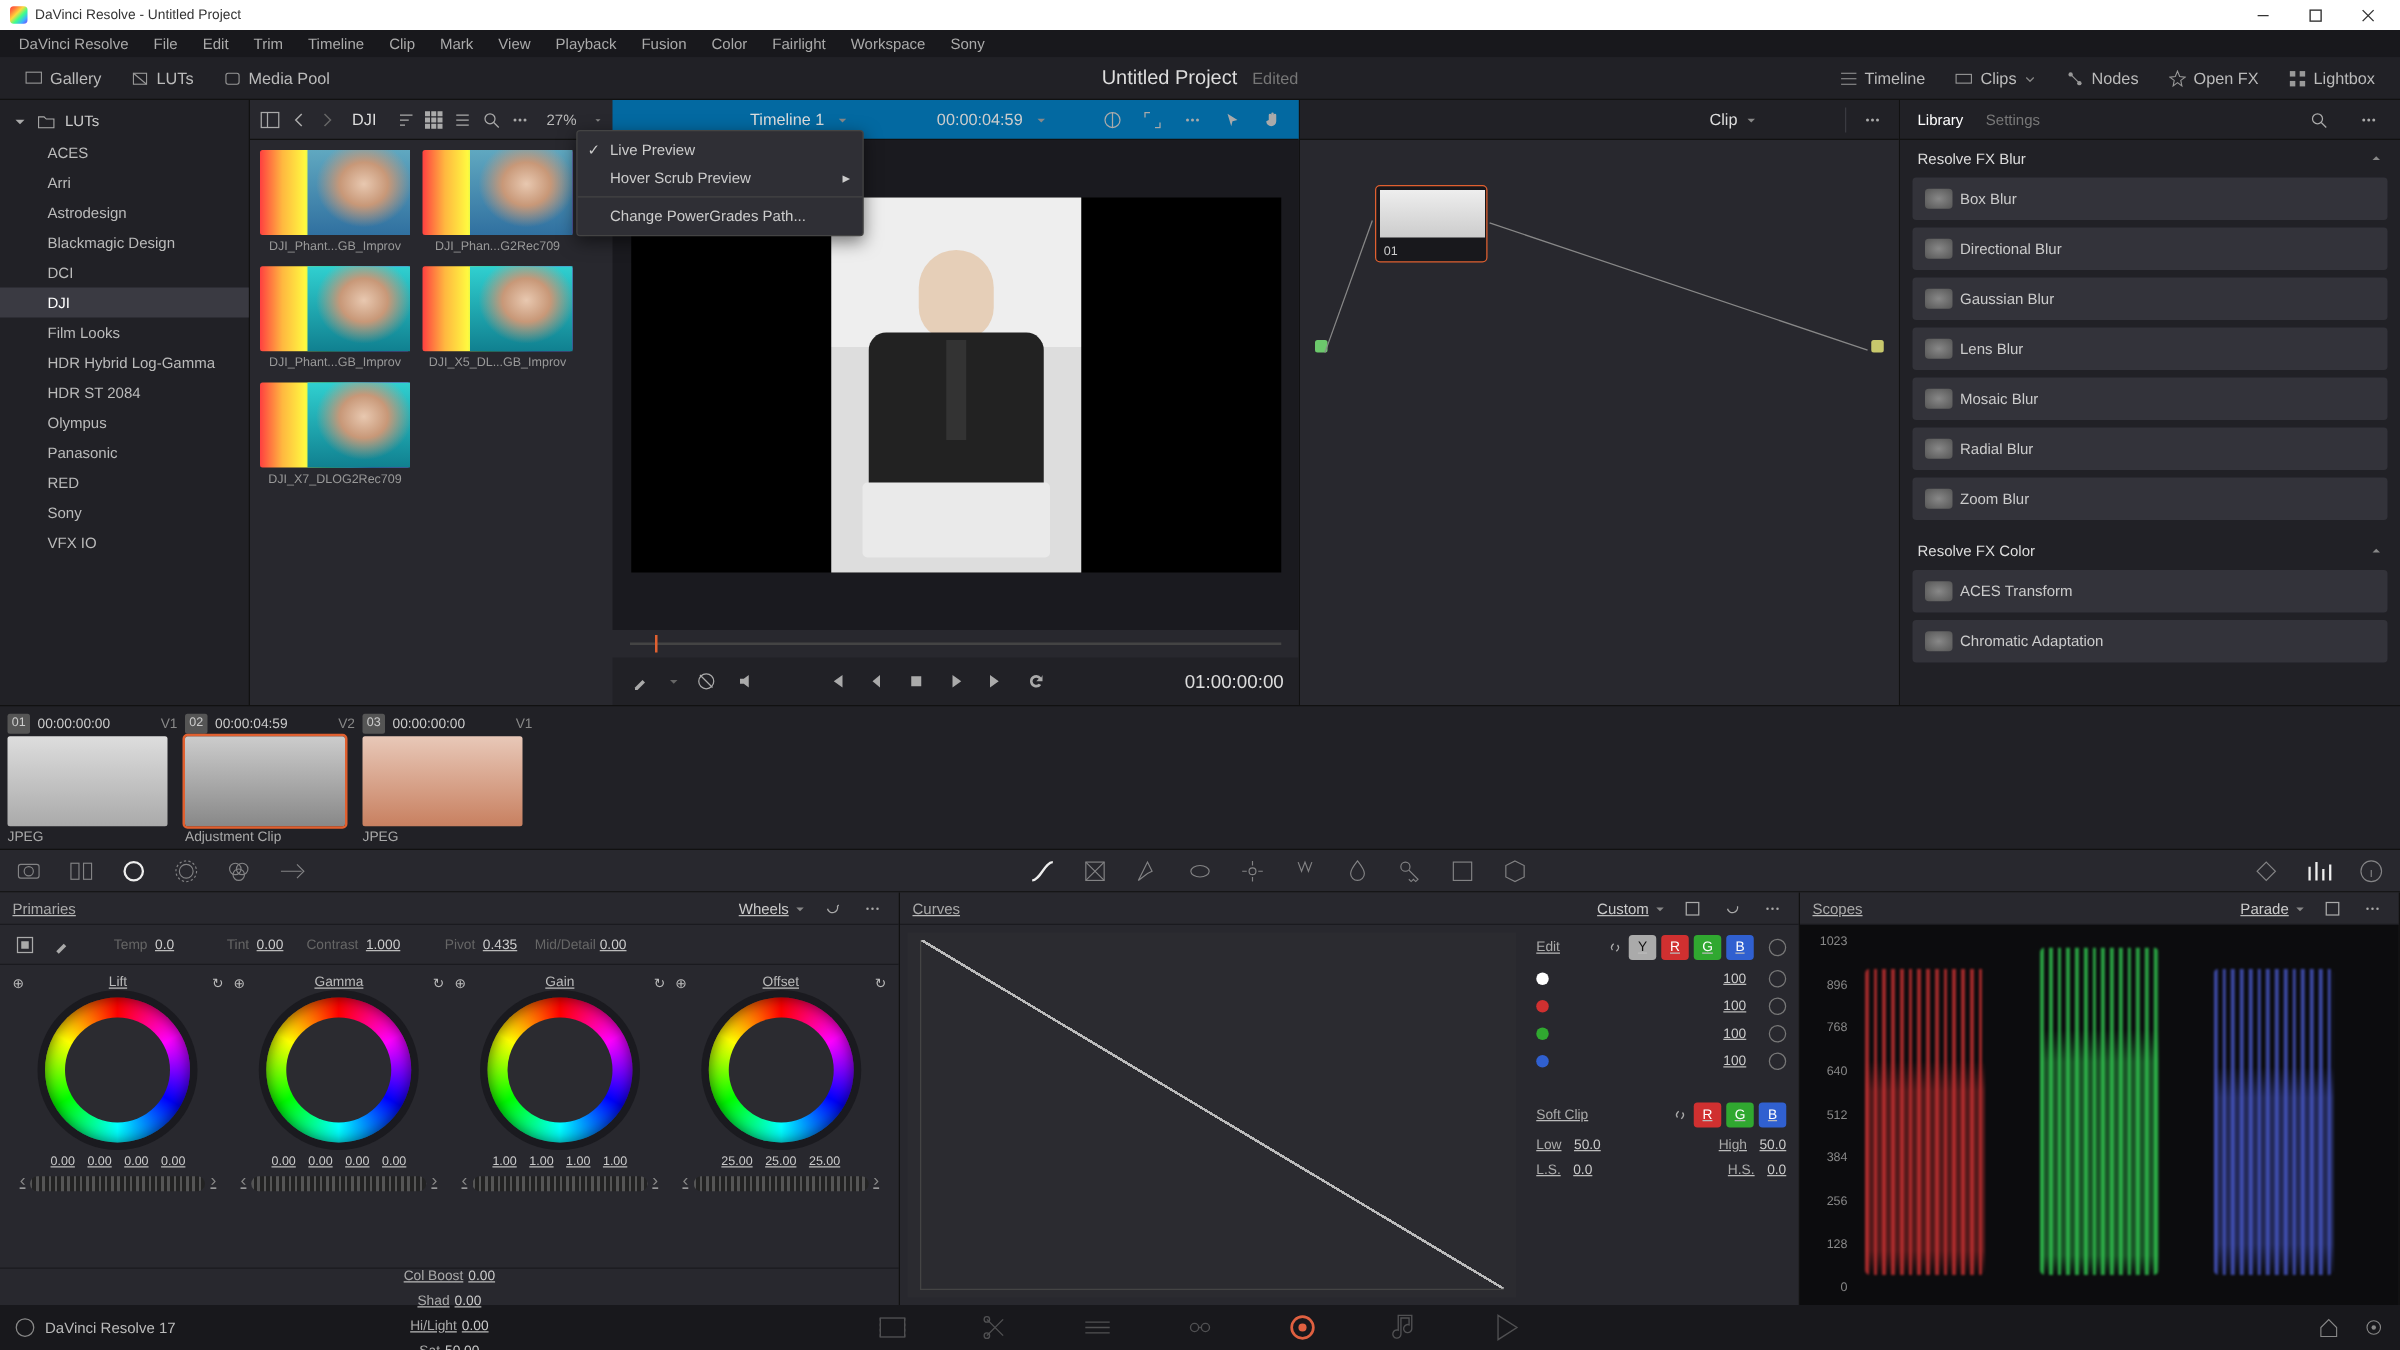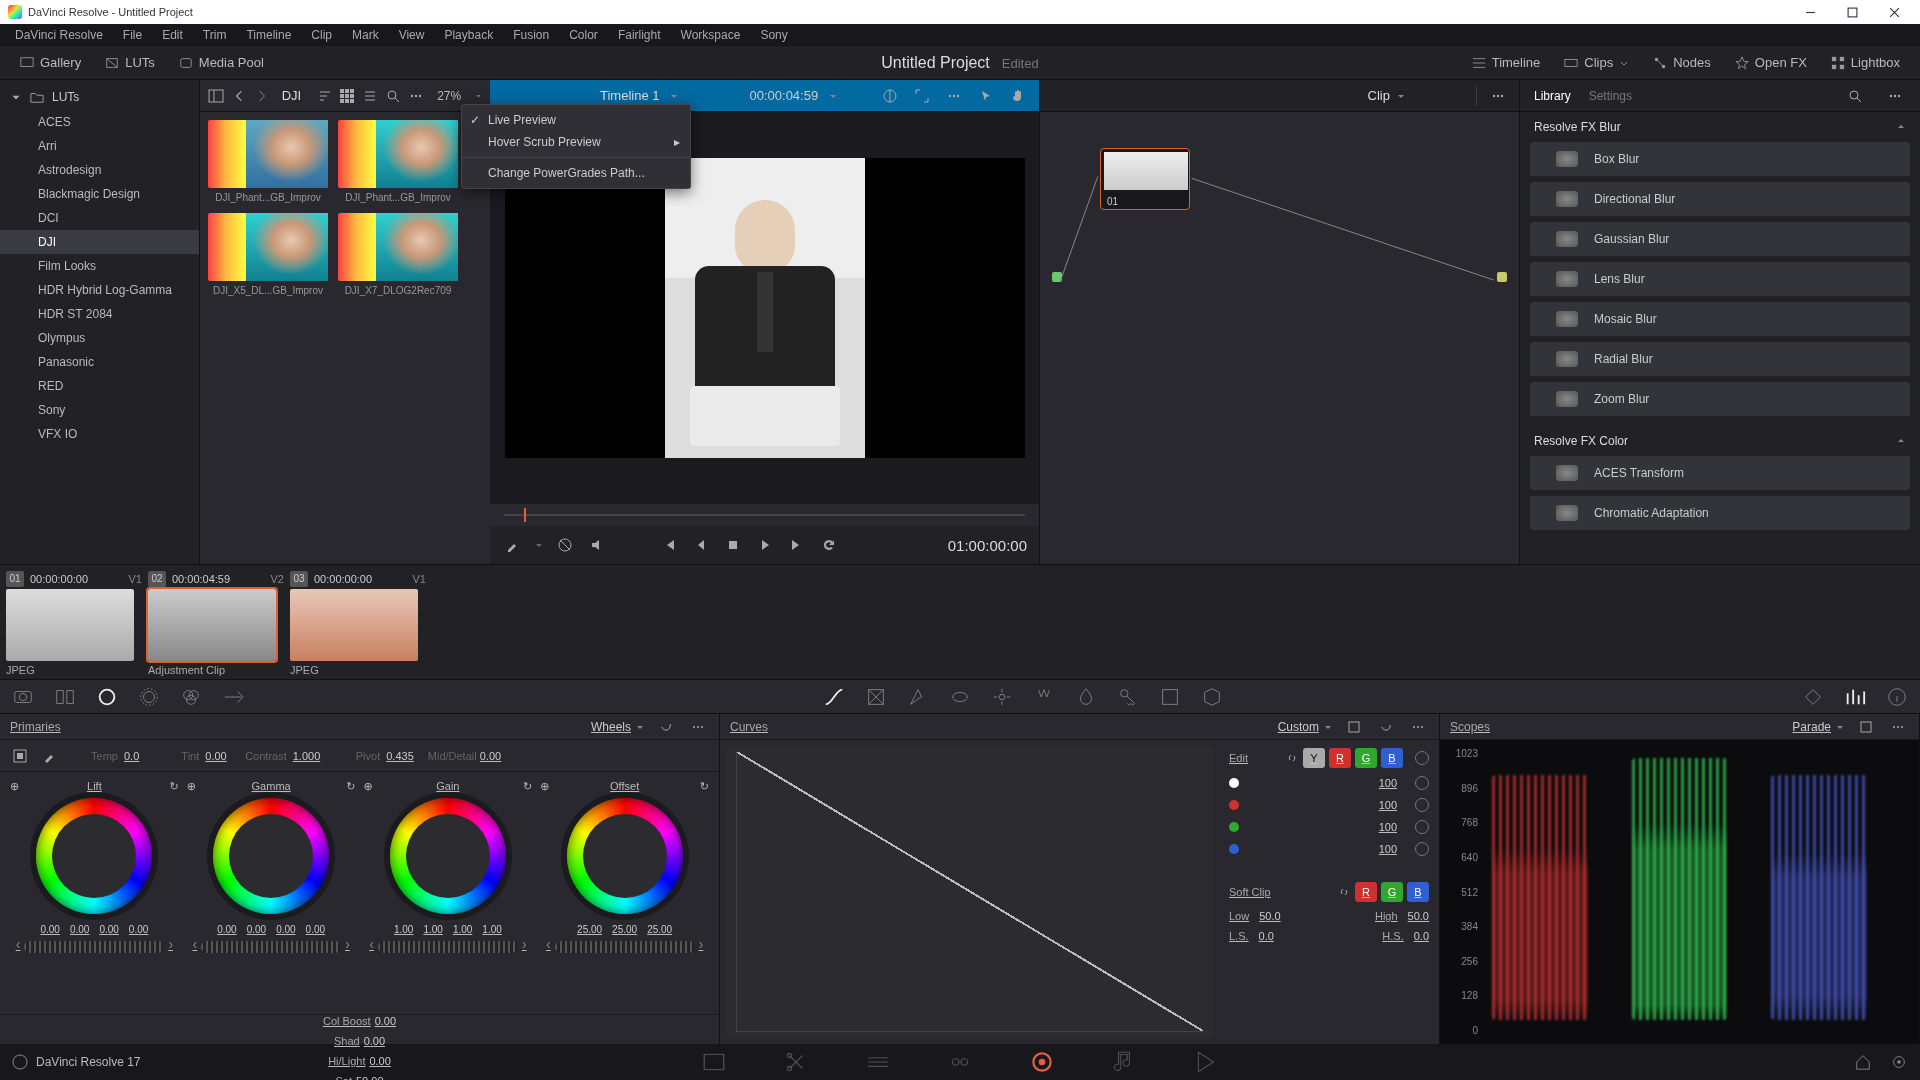--- a/index.html
+++ b/index.html
@@ -83,21 +83,21 @@
 .node-port { width: 10px; height: 10px; border-radius: 2px; background: #6cc86c; position: absolute; }
 .node-box { position: absolute; left: 60px; top: 36px; width: 90px; height: 62px; border: 1px solid #e06030; border-radius: 4px; background: #18181c; }
 .node-box .thumb { width: 84px; height: 38px; margin: 3px; background: linear-gradient(#eee,#ccc); }
 .node-box .id { position: absolute; left: 6px; bottom: 2px; font-size: 10px; color: #ccc; }
 
 .library { width: 400px; background: #212126; display: flex; flex-direction: column; }
 .lib-tabs { height: 32px; display: flex; align-items: center; gap: 18px; padding: 0 14px; border-bottom: 1px solid #111; }
 .lib-tabs .active { color: #fff; }
 .lib-header { padding: 8px 14px; color: #ddd; font-size: 12px; display: flex; align-items: center; }
 .lib-list { padding: 0 10px; display: flex; flex-direction: column; gap: 6px; }
-.lib-item { height: 34px; background: #33333a; border-radius: 3px; display: flex; align-items: center; padding: 0 26px; gap: 16px; color: #ccc; font-size: 12px; }
+.lib-item { height: 34px; background: #33333a; border-radius: 3px; display: flex; align-items: center; padding: 0 10px; gap: 6px; color: #ccc; font-size: 12px; }
 .lib-icon { width: 22px; height: 16px; background: radial-gradient(#888,#555); border-radius: 3px; }
 
 
 .clips-strip { height: 116px; background: #212126; border-top: 1px solid #111; border-bottom: 1px solid #111; display: flex; align-items: flex-start; padding: 4px 6px; gap: 6px; }
 .clip-card { width: 136px; }
 .clip-top { display: flex; align-items: center; gap: 6px; color: #ccc; font-size: 11px; padding: 2px 0; }
 .clip-num { background: #555; width: 18px; height: 16px; text-align: center; border-radius: 2px; font-size: 10px; line-height: 16px; }
 .clip-thumb { width: 128px; height: 72px; border-radius: 2px; }
 .clip-card.sel .clip-thumb { outline: 2px solid #e06030; }
 .clip-label { font-size: 11px; color: #aaa; margin-top: 3px; }
@@ -373,20 +373,24 @@
       <span class="zoom-pct">27%</span>
       <svg width="10" height="10" viewBox="0 0 10 10">
           <path d="M2 4l3 3 3-3" fill="#888"></path>
         </svg>
     </div>
     <div class="luts-grid" id="luts-grid">
         <div class="lut-thumb ">
           <div class="lut-img"></div>
           <div class="lut-label">DJI_Phant...GB_Improv</div>
         </div>
+        <div class="lut-thumb ">
+          <div class="lut-img"></div>
+          <div class="lut-label">DJI_Phan...G2Rec709</div>
+        </div>
         <div class="lut-thumb cyan">
           <div class="lut-img"></div>
           <div class="lut-label">DJI_Phant...GB_Improv</div>
         </div>
         <div class="lut-thumb cyan">
           <div class="lut-img"></div>
           <div class="lut-label">DJI_X5_DL...GB_Improv</div>
         </div>
         <div class="lut-thumb cyan">
           <div class="lut-img"></div>

